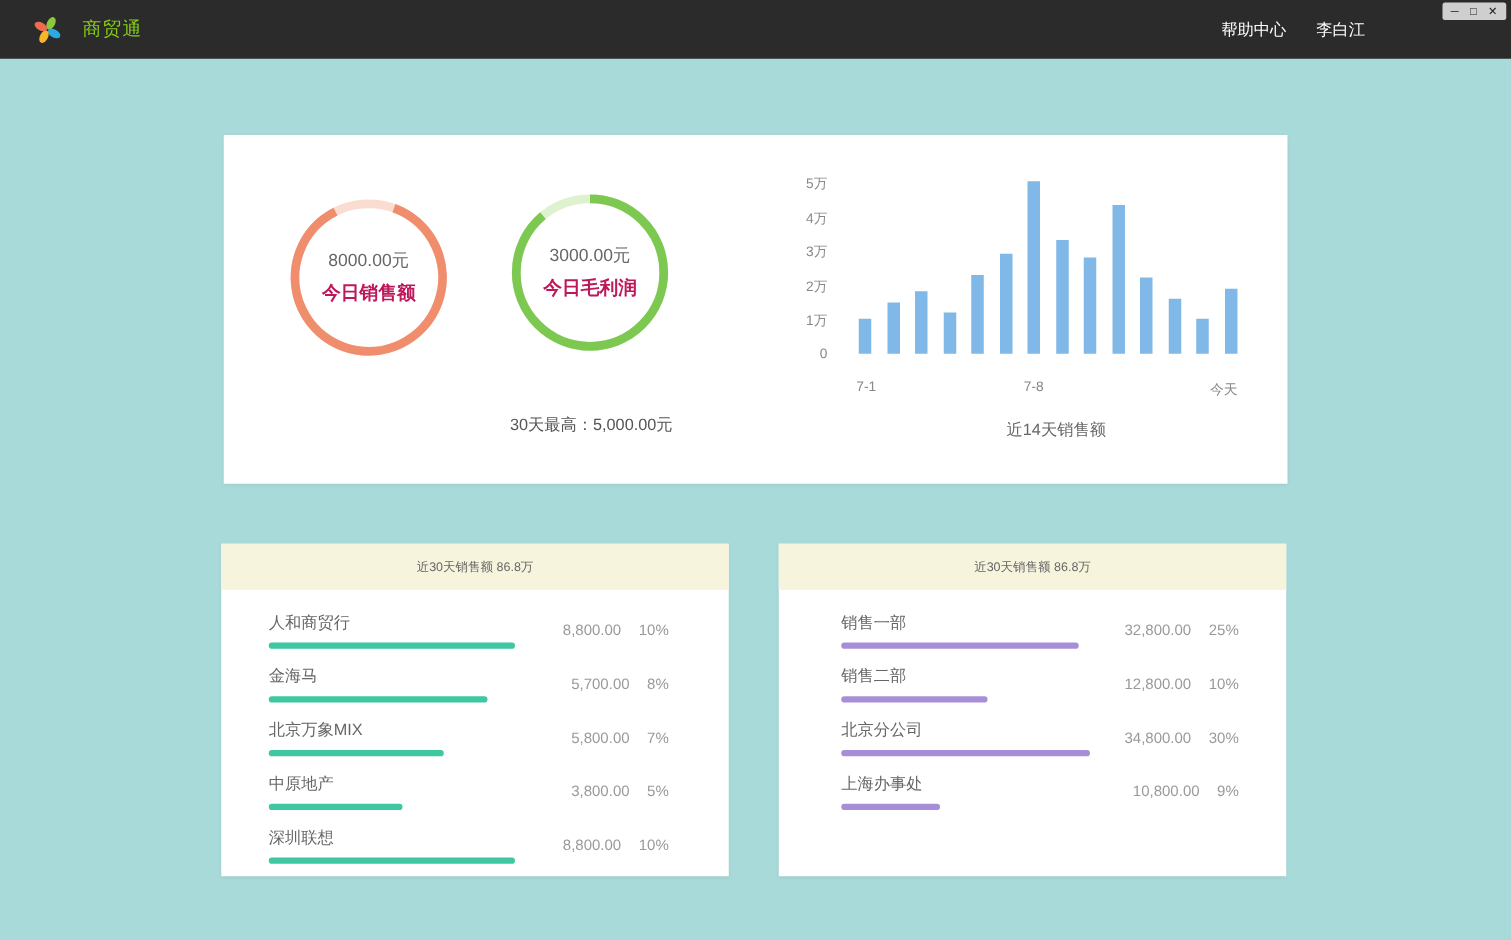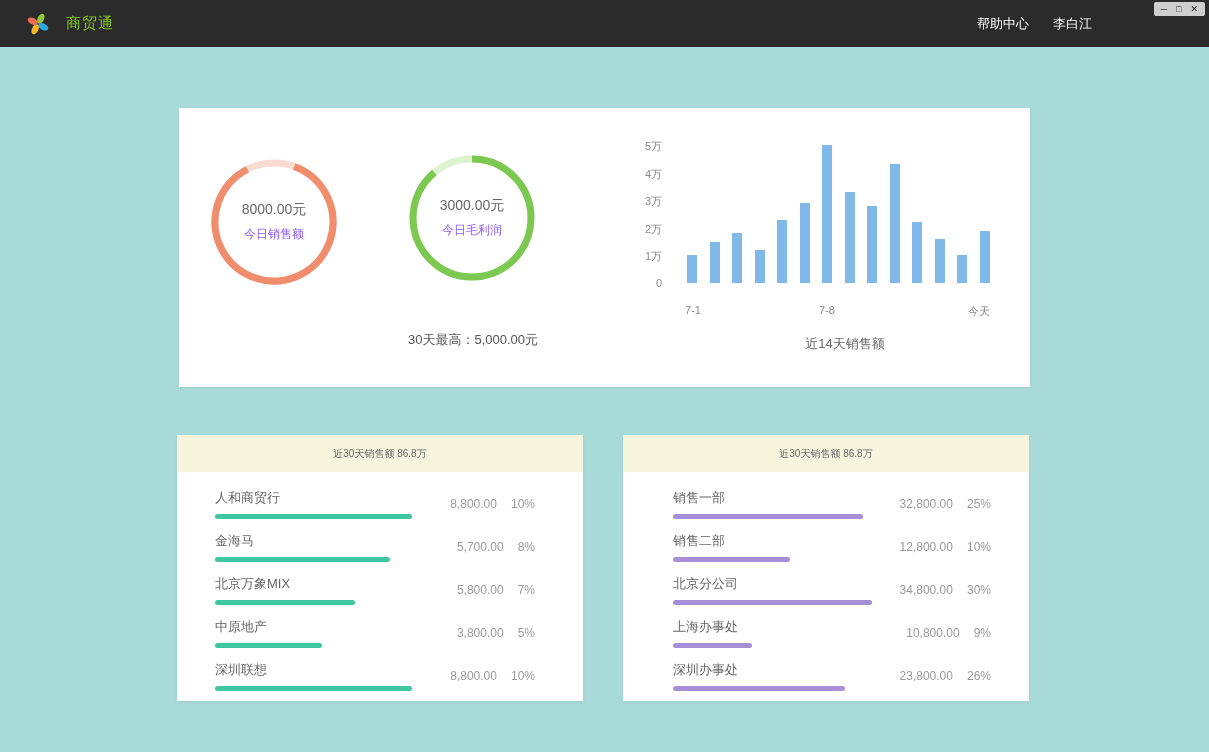--- a/index.html
+++ b/index.html
@@ -23,21 +23,21 @@
   .card { position:absolute; background:#ffffff; box-shadow:0 1px 3px rgba(0,0,0,0.07); }
   .main-card { left:179px; top:108px; width:851px; height:279px; }
 
   
   .ring { position:absolute; width:140px; height:140px; }
   .ring svg { position:absolute; left:0; top:0; }
   .ring circle { fill:none; stroke-width:7; }
   .ring-text { position:absolute; inset:0; display:flex; flex-direction:column; align-items:center;
                justify-content:center; gap:7px; }
   .ring-value { font-size:14px; color:#666; }
-  .ring-label { font-size:12px; color:#8b5cf6; }
+  .ring-label { font-size:15px; color:#be185d;font-weight:bold; }
   .ring-footer { position:absolute; width:220px; text-align:center; font-size:13px; color:#555; }
 
   
   .y-axis { position:absolute; left:433px; top:31px; width:50px; height:150px; display:flex;
             flex-direction:column; justify-content:space-between; text-align:right; font-size:11px; color:#888; }
   .bar-plot { position:absolute; left:508px; top:37px; width:303px; height:138px; display:flex;
               align-items:flex-end; justify-content:space-between; }
   .bar { width:10px; }
   .x-label { position:absolute; top:196px; transform:translateX(-50%); font-size:11px; color:#888; }
   .chart-title { position:absolute; left:516px; top:227px; width:300px; text-align:center;
@@ -77,21 +77,21 @@
   </div>
   <div class="win-controls">
     <span>─</span>
     <span>□</span>
     <span>✕</span>
   </div>
 </div>
 
 <div class="card main-card">
 
-  <div class="ring" style="left:25px; top:44px;">
+  <div class="ring" style="left:46px; top:44px;">
     <svg width="140" height="140">
       <circle class="ring-track" cx="70" cy="70" r="59" stroke="#fadcd1"></circle>
       <circle class="ring-arc" cx="70" cy="70" r="59" pathLength="100" transform="rotate(-70 70 70)" stroke="#ef8d6d" stroke-dasharray="87 13"></circle>
     </svg>
     <div class="ring-text">
       <div class="ring-value">8000.00元</div>
       <div class="ring-label">今日销售额</div>
     </div>
   </div>
 
@@ -231,24 +231,15 @@
     <div class="rank-row">
       <div class="rank-main">
         <div class="rank-name">上海办事处</div>
         <div class="rank-bar" style="width: 79px; background: rgb(167, 143, 216);"></div>
       </div>
       <div class="rank-value">
         <span>10,800.00</span><span class="pct">9%</span>
       </div>
     </div>
 
-    <div class="rank-row">
-      <div class="rank-main">
-        <div class="rank-name">深圳办事处</div>
-        <div class="rank-bar" style="width: 172px; background: rgb(167, 143, 216);"></div>
-      </div>
-      <div class="rank-value">
-        <span>23,800.00</span><span class="pct">26%</span>
-      </div>
-    </div>
 
   </div>
 </div>
 
 </body></html>

